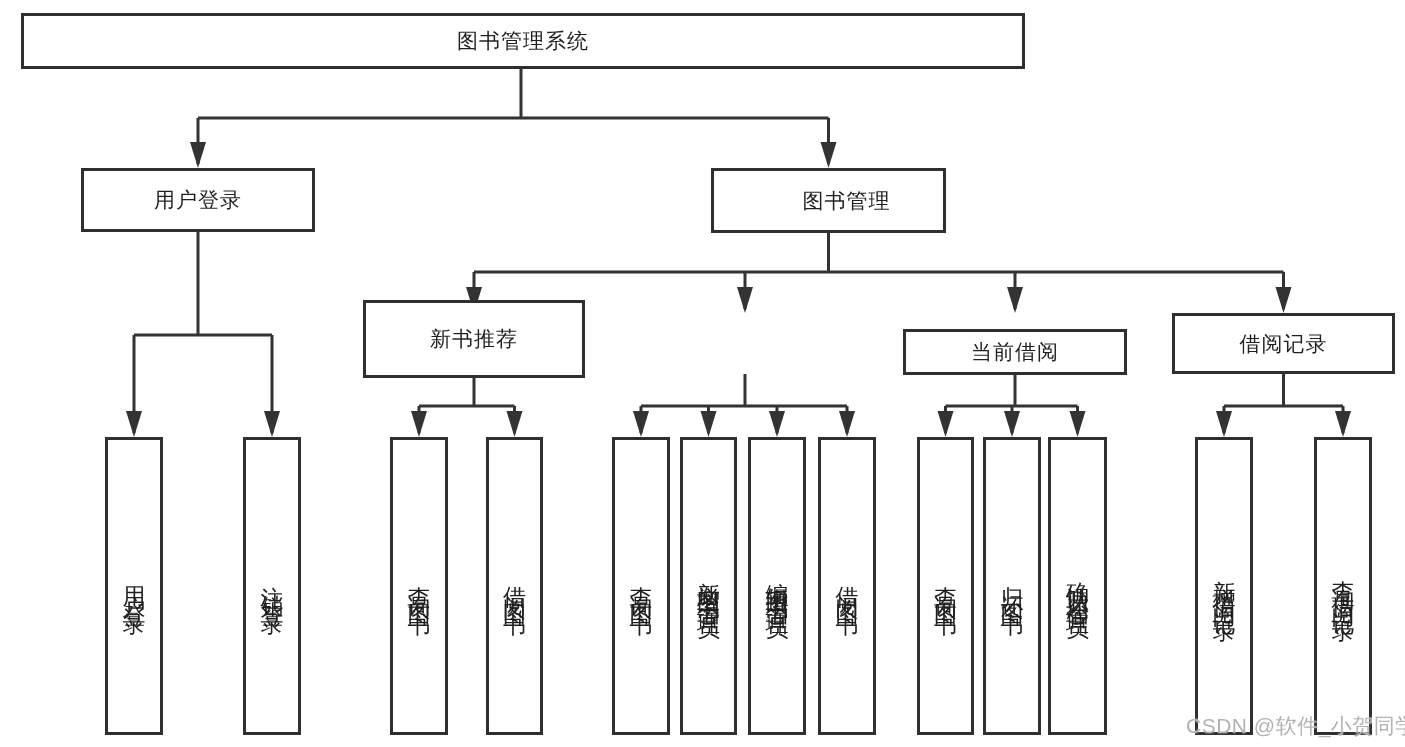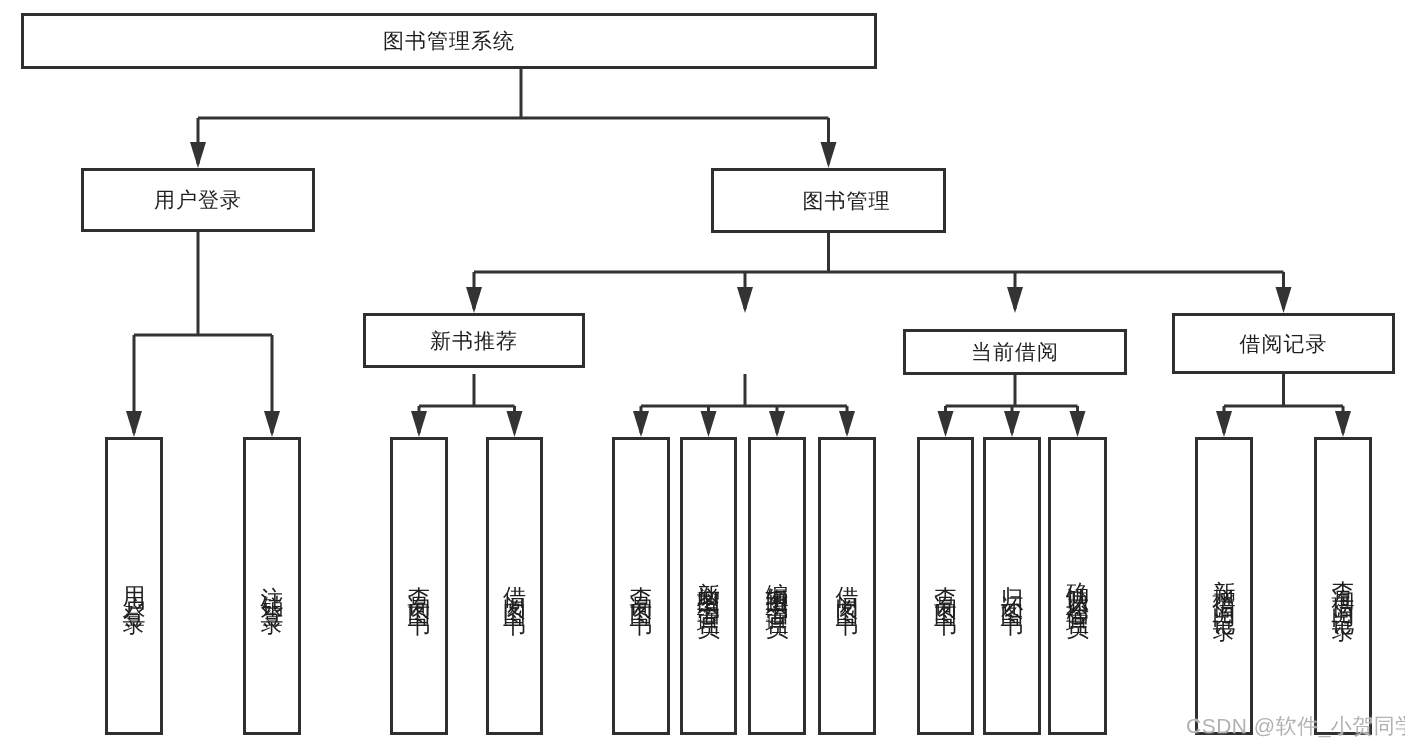--- a/index.html
+++ b/index.html
@@ -78,32 +78,32 @@
     <path d="M1015 374 V406 M945.5 406 H1077.5 M945.5 406 V433 M1012 406 V433 M1077.5 406 V433"></path>
     <polygon points="937.5,411 953.5,411 945.5,437"></polygon>
     <polygon points="1004,411 1020,411 1012,437"></polygon>
     <polygon points="1069.5,411 1085.5,411 1077.5,437"></polygon>
 
     <path d="M1283.5 374 V406 M1224 406 H1343 M1224 406 V433 M1343 406 V433"></path>
     <polygon points="1216,411 1232,411 1224,437"></polygon>
     <polygon points="1335,411 1351,411 1343,437"></polygon>
   </svg>
 
-  <div class="node hnode" style="left:21px;top:13px;width:856px;height:56px;">
+  <div class="node hnode" style="left:21px;top:13px;width:1004px;height:56px;">
     <span>图书管理系统</span>
   </div>
 
   <div class="node hnode" style="left:81px;top:168px;width:234px;height:64px;">
     <span>用户登录</span>
   </div>
   <div class="node hnode" style="left:711px;top:168px;width:235px;height:65px;padding-left:36px;">
     <span>图书管理</span>
   </div>
 
-  <div class="node hnode" style="left:363px;top:313px;width:222px;height:55px;">
+  <div class="node hnode" style="left:363px;top:300px;width:222px;height:78px;">
     <span>新书推荐</span>
   </div>
   <div class="node hnode" style="left:903px;top:329px;width:224px;height:46px;">
     <span>当前借阅</span>
   </div>
   <div class="node hnode" style="left:1172px;top:313px;width:223px;height:61px;">
     <span>借阅记录</span>
   </div>
 
   <div class="node vnode ls4" style="left:105px;top:437px;width:58px;height:298px;">

